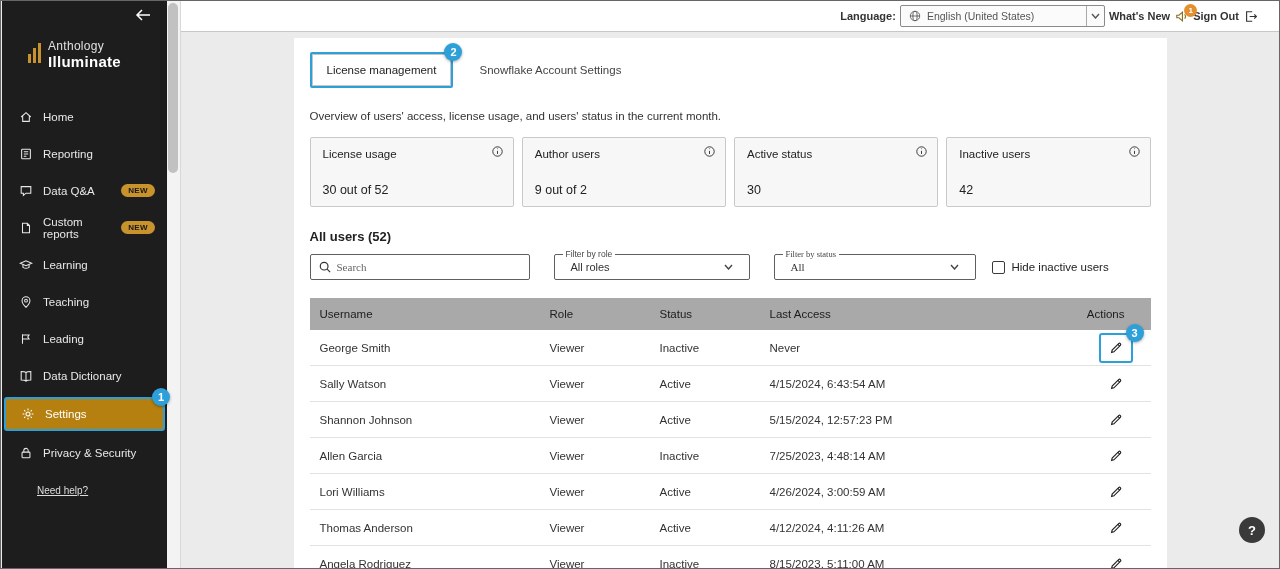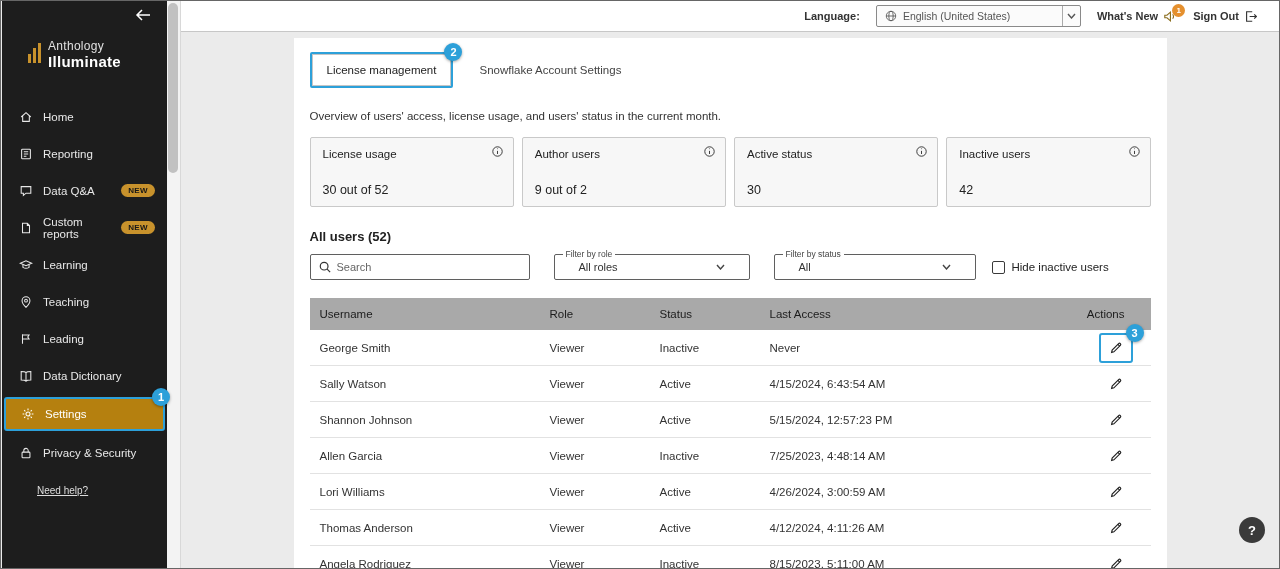--- a/index.html
+++ b/index.html
@@ -21,21 +21,21 @@
   .nav-item.active { margin:3px 2px; height:34px; background:#b5800f; border:2px solid #2da0d9; border-radius:3px; color:#fff; position:relative; padding-left:15px; }
   .nav-item.active .nic { stroke:#fff; }
   .help-link { display:inline-block; margin:14px 0 0 35px; font-size:10px; color:#ddd; text-decoration:underline; cursor:pointer; }
 
   
   .scroll-strip { position:absolute; left:165px; top:0; width:15px; height:100%; background:#f3f3f3; border-right:1px solid #d8d8d8; z-index:4; }
   .scroll-thumb { position:absolute; top:2px; left:2px; width:10px; height:170px; background:#c1c1c1; border-radius:5px; }
 
   
   .main { position:absolute; left:180px; top:0; right:0; height:100%; }
-  .topbar { height:31px; background:#fff; border-bottom:1px solid #c7c7c7; display:flex; align-items:center; justify-content:flex-end; gap:16px; padding-right:22px; font-size:11px; color:#333; }
+  .topbar { height:31px; background:#fff; border-bottom:1px solid #c7c7c7; display:flex; align-items:center; justify-content:flex-end; gap:4px; padding-right:22px; font-size:11px; color:#333; }
   .lang-label { font-weight:bold; }
   .lang-select { display:flex; align-items:center; width:205px; height:22px; border:1px solid #8a8a8a; border-radius:2px; background:#fbfbfb; font-size:10.5px; color:#555; padding-left:8px; gap:6px; cursor:pointer; }
   .lang-arrow { margin-left:auto; border-left:1px solid #aaa; width:18px; height:100%; display:flex; align-items:center; justify-content:center; }
   .whats-new { display:flex; align-items:center; gap:5px; font-weight:bold; cursor:pointer; }
   .wn-iconwrap { position:relative; display:flex; }
   .wn-badge { position:absolute; top:-6px; right:-8px; width:13px; height:13px; background:#e5902e; border-radius:50%; color:#fff; font-size:8px; font-weight:bold; display:flex; align-items:center; justify-content:center; }
   .sign-out { display:flex; align-items:center; gap:5px; font-weight:bold; cursor:pointer; }
 
   .content { position:absolute; top:31px; left:0; right:0; bottom:0; background:#ebebeb; overflow:hidden; }
   .panel { width:873px; margin:6px auto 0; background:#fff; min-height:532px; padding:14px 16px 0 16px; }
@@ -58,24 +58,24 @@
   .card { flex:1; height:70px; background:#f7f7f7; border:1px solid #c9c9c9; border-radius:2px; padding:10px 12px; position:relative; }
   .card-label { font-size:11.5px; color:#222; }
   .card-value { font-size:12.5px; color:#222; margin-top:23px; }
   .info-icon { position:absolute; top:8px; right:10px; cursor:pointer; display:flex; }
 
   .section-heading { margin-top:22px; font-size:13px; font-weight:bold; color:#222; }
 
   
   .filters { display:flex; align-items:center; margin-top:10px; gap:24px; }
   .search-box { width:220px; height:26px; border:1px solid #5f5f5f; border-radius:2px; display:flex; align-items:center; padding:0 8px; gap:6px; background:#fff; }
-  .search-box input { border:none; outline:none; flex:1; font-size:11px; color:#333; font-family:Liberation Sans, sans-serif; background:transparent; }
+  .search-box input { border:none; outline:none; flex:1; font-size:11px; color:#333; font-family:Liberation Serif, serif; background:transparent; }
   .search-box input::placeholder { color:#666; }
-  .outlined-select { position:relative; height:26px; border:1px solid #5f5f5f; border-radius:2px; display:flex; align-items:center; padding:0 24px; font-size:11px; color:#333; background:#fff; cursor:pointer; }
-  .sel-role { width:196px; } .sel-status { width:202px; }
+  .outlined-select { position:relative; height:26px; border:1px solid #5f5f5f; border-radius:2px; display:flex; align-items:center; padding:0 16px; font-size:11px; color:#333; background:#fff; cursor:pointer; }
+  .sel-role { width:196px; } .sel-status { width:202px;font-family:Liberation Serif, serif; }
   .float-label { position:absolute; top:-6px; left:8px; font-size:8.5px; color:#444; background:#fff; padding:0 3px; }
   .sel-arrow { margin-left:auto; display:flex; }
   .checkbox-row { display:flex; align-items:center; gap:7px; font-size:11.5px; color:#222; margin-left:-8px; }
   .checkbox-row input { appearance:none; -webkit-appearance:none; width:13px; height:13px; border:1.5px solid #3a3a3a; border-radius:2px; background:#fff; cursor:pointer; margin:0; }
 
   
   .table { margin-top:18px; }
   .thead, .trow { display:grid; grid-template-columns:230px 110px 110px 1fr 92px; align-items:center; }
   .thead { background:#a9a9a9; height:32px; font-size:11.5px; color:#1c1c1c; }
   .th, .td { padding-left:10px; }

